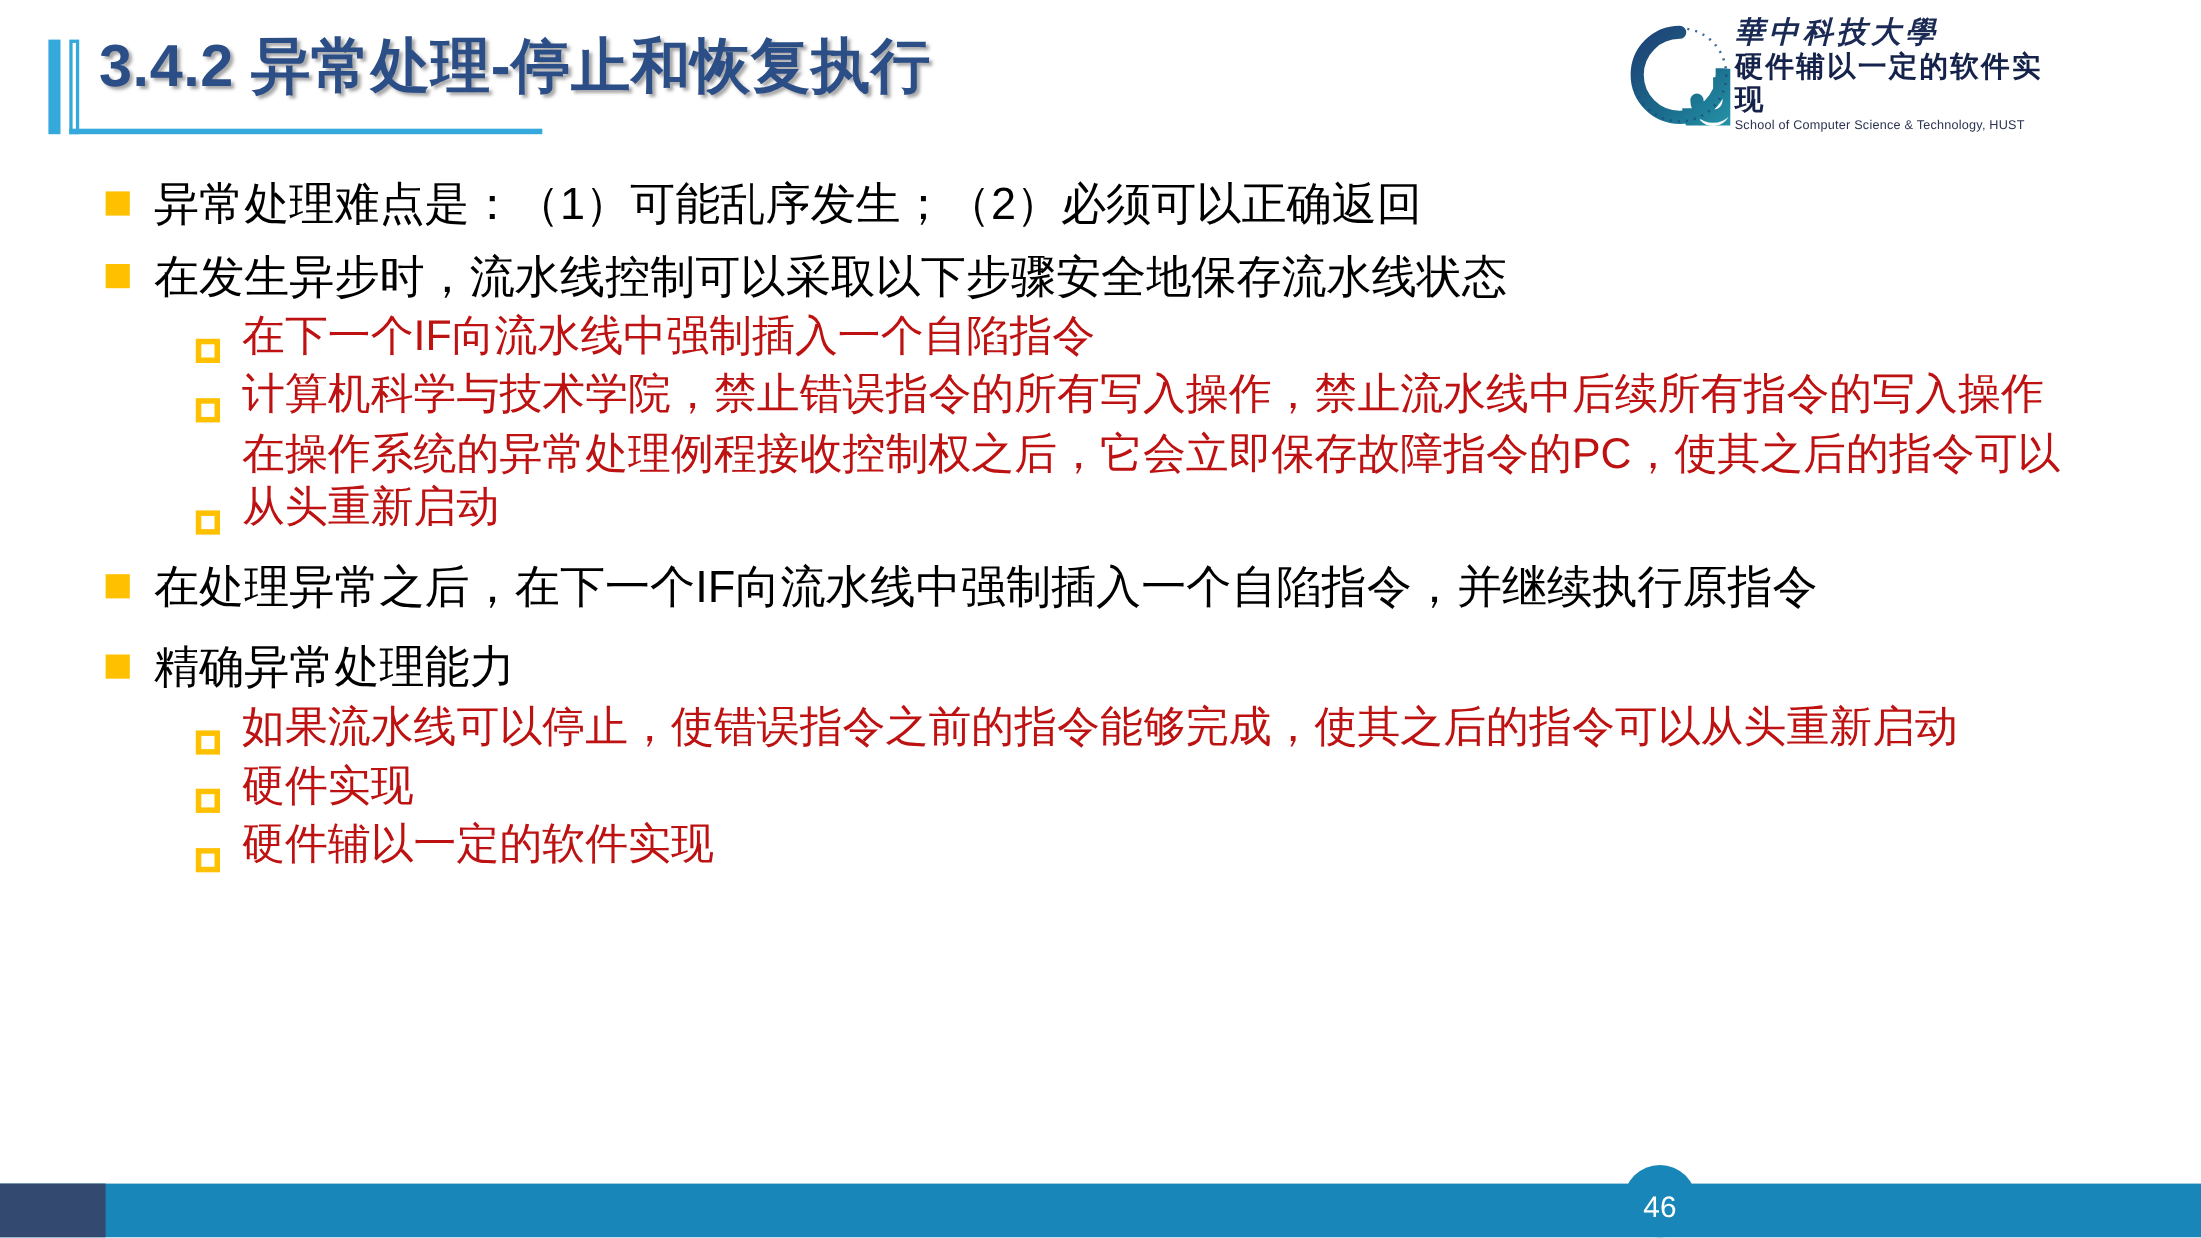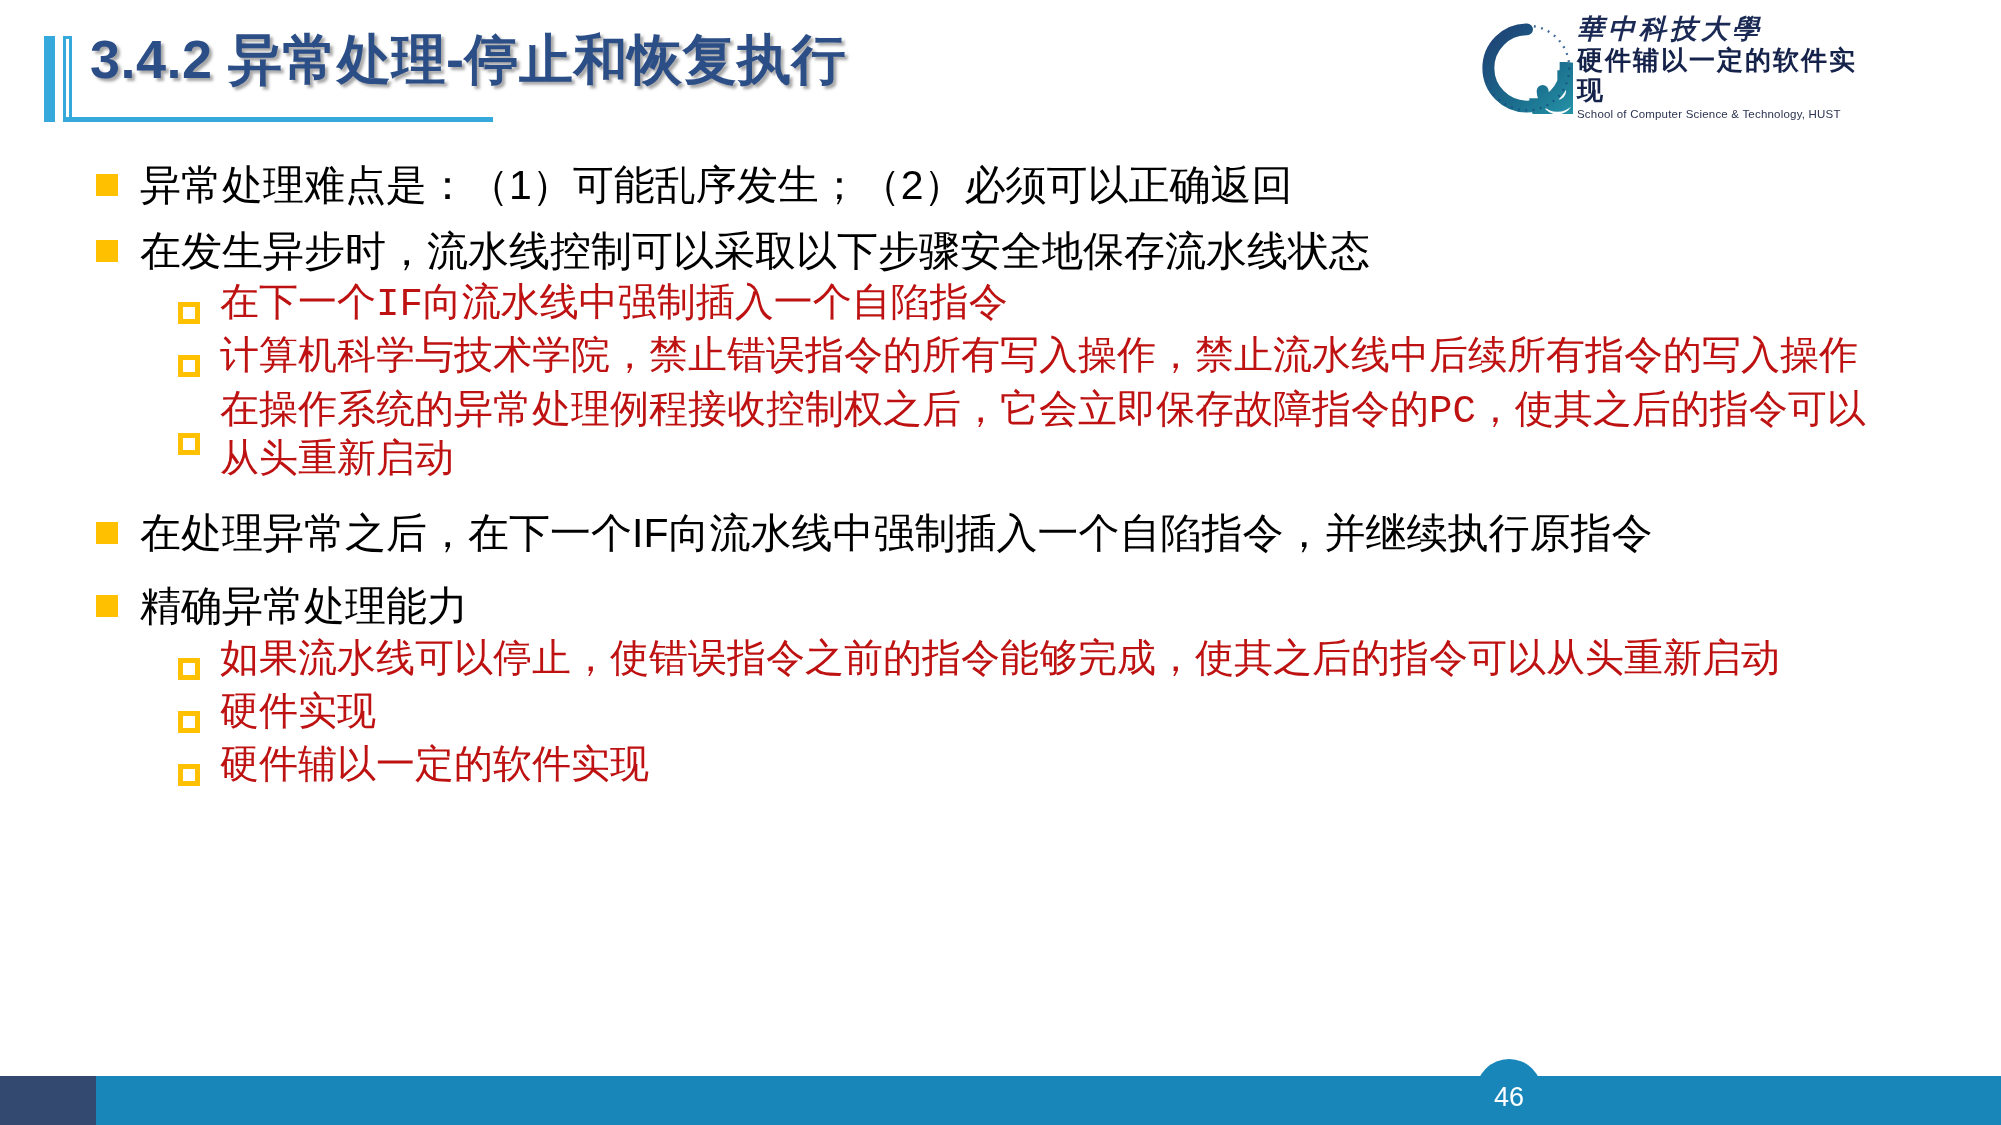--- a/index.html
+++ b/index.html
@@ -104,24 +104,23 @@
     margin: 14px 22px 0 0;
   }
   .l1 .txt {
     font-size: 41px;
     line-height: 1.26;
     color: #000000;
     font-weight: 500;
   }
   .l2 {
     display: flex;
-    align-items: center;
+    align-items: flex-end;
     margin: 0 0 4px 0;
     padding: 0 110px 0 178px;
-    font-family: Liberation Mono, monospace;
   }
   .l2 .bullet {
     flex: 0 0 auto;
     width: 22px; height: 22px;
     border: 5px solid #FFC000;
     box-sizing: border-box;
     background: #ffffff;
     margin: 14px 20px 0 0;
   }
   .l2 .txt {

